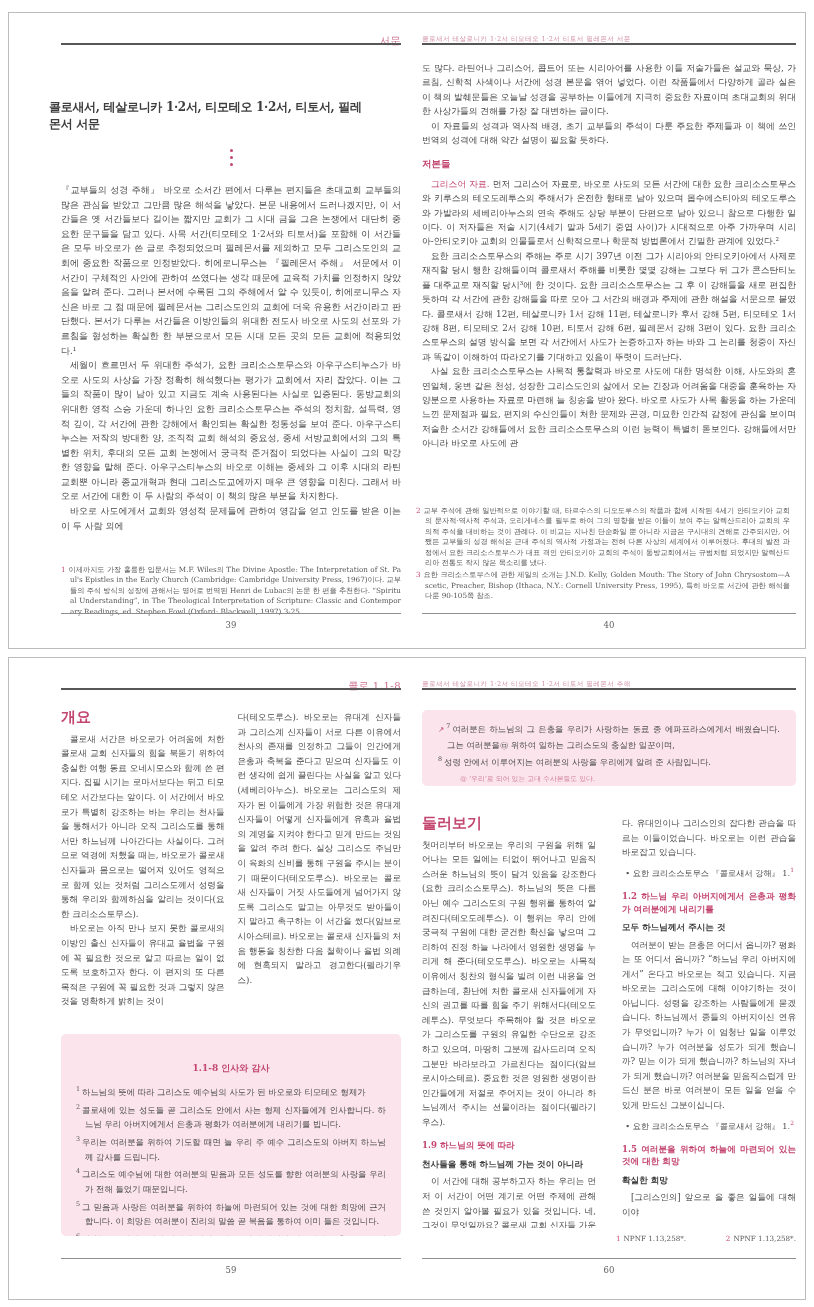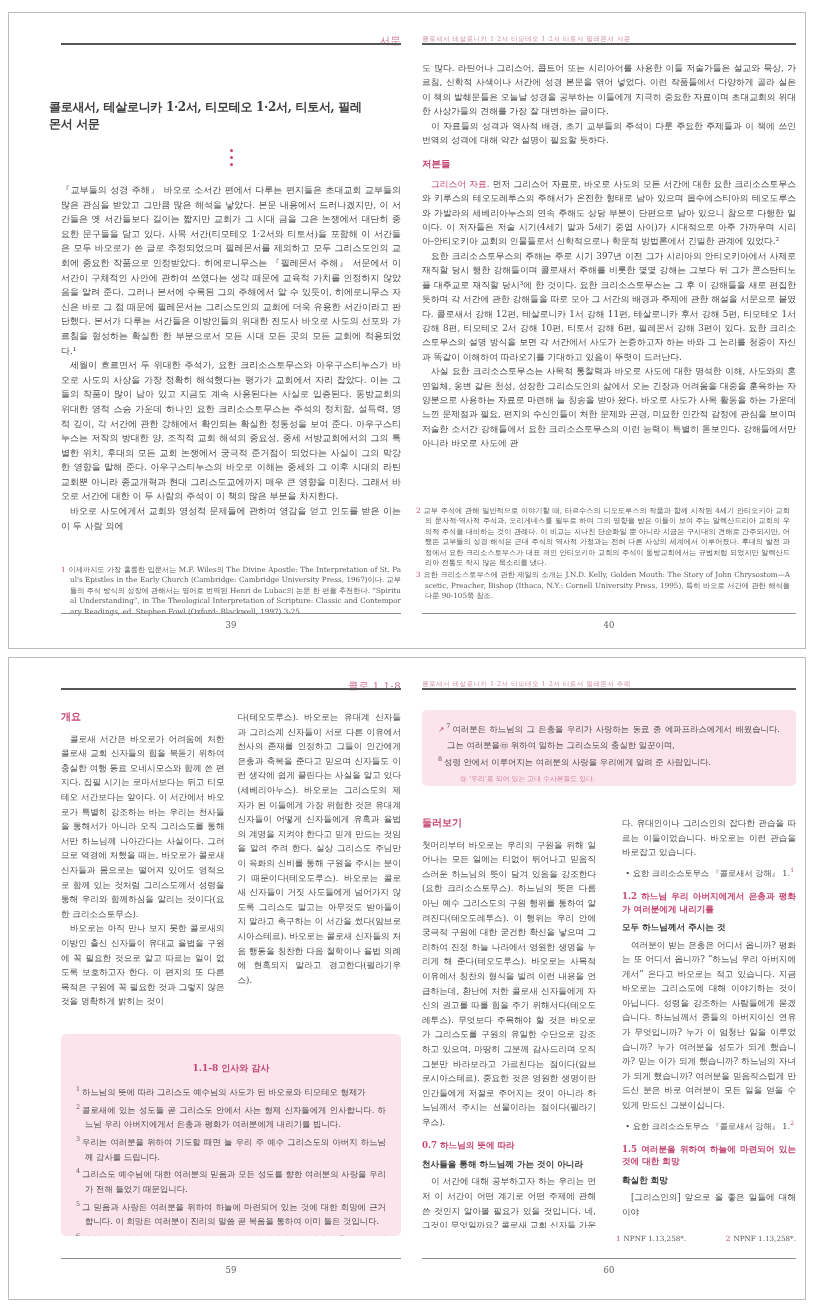--- a/index.html
+++ b/index.html
@@ -80,21 +80,21 @@
   .lead { color: #c3466f; }
 
   
   .cols { position: absolute; display: flex; overflow: hidden; }
   .col {
     flex: 1; font-size: 8.6px; line-height: 14.6px;
     text-align: justify; word-break: break-all;
   }
   .col p { margin: 0; text-indent: 9px; }
   .col p.cont { text-indent: 0; }
-  .overview-heading { color: #c3466f; font-weight: 700; font-size: 10px; margin: 0 0 7px; }
+  .overview-heading { color: #c3466f; font-weight: 700; font-size: 15px; margin: 0 0 7px; }
   .sub-heading { color: #c3466f; font-weight: 700; font-size: 8.6px; line-height: 12.4px; margin: 10px 0 5px; }
   .sub-bold { font-weight: 700; color: #3d3d3d; font-size: 8.6px; margin: 0 0 3px; }
   .citation { text-align: right; font-size: 8.2px; margin: 3px 2px 2px 0; color: #4a4a4a; }
   .citation sup { color: #c3466f; font-size: 6px; }
 
   .versebox {
     position: absolute; background: #fbe4ec; border-radius: 5px; overflow: hidden;
   }
   .p59-box { top: 376px; left: 52px; width: 340px; height: 202px; padding: 28px 15px 6px; }
   .p60-box { top: 52px; left: 14px; width: 374px; height: 76px; padding: 9px 16px 5px; }
@@ -196,21 +196,21 @@
     <div class="head-rule"></div>
     <div class="versebox p60-box">
       <div class="verse"><span class="cmark">↗</span><sup>7</sup><span>여러분은 하느님의 그 은총을 우리가 사랑하는 동료 종 에파프라스에게서 배웠습니다. 그는 여러분을㉤ 위하여 일하는 그리스도의 충실한 일꾼이며,</span></div>
       <div class="verse"><sup>8</sup><span>성령 안에서 이루어지는 여러분의 사랑을 우리에게 알려 준 사람입니다.</span></div>
       <div class="box-note">㉤ ‘우리’로 되어 있는 고대 수사본들도 있다.</div>
     </div>
     <div class="cols p60-cols">
       <div class="col">
         <div class="overview-heading">둘러보기</div>
         <p class="cont">첫머리부터 바오로는 우리의 구원을 위해 일어나는 모든 일에는 티없이 뛰어나고 믿음직스러운 하느님의 뜻이 담겨 있음을 강조한다(요한 크리소스토무스). 하느님의 뜻은 다름 아닌 예수 그리스도의 구원 행위를 통하여 알려진다(테오도레투스). 이 행위는 우리 안에 궁극적 구원에 대한 굳건한 확신을 낳으며 그리하여 진정 하늘 나라에서 영원한 생명을 누리게 해 준다(테오도루스). 바오로는 사목적 이유에서 칭찬의 형식을 빌려 이런 내용을 언급하는데, 환난에 처한 콜로새 신자들에게 자신의 권고를 따를 힘을 주기 위해서다(테오도레투스). 무엇보다 주목해야 할 것은 바오로가 그리스도를 구원의 유일한 수단으로 강조하고 있으며, 마땅히 그분께 감사드리며 오직 그분만 바라보라고 가르친다는 점이다(암브로시아스테르). 중요한 것은 영원한 생명이란 인간들에게 저절로 주어지는 것이 아니라 하느님께서 주시는 선물이라는 점이다(펠라기우스).</p>
-        <div class="sub-heading">0.7 하느님의 뜻에 따라</div>
+        <div class="sub-heading">1.9 하느님의 뜻에 따라</div>
         <div class="sub-bold">천사들을 통해 하느님께 가는 것이 아니라</div>
         <p>이 서간에 대해 공부하고자 하는 우리는 먼저 이 서간이 어떤 계기로 어떤 주제에 관해 쓴 것인지 알아볼 필요가 있을 것입니다. 네, 그것이 무엇일까요? 콜로새 교회 신자들 가운데는 천사를 통해서 하느님께 다가가려는 이가 많았습니</p>
       </div>
       <div class="col">
         <p class="cont">다. 유대인이나 그리스인의 잡다한 관습을 따르는 이들이었습니다. 바오로는 이런 관습을 바로잡고 있습니다.</p>
         <div class="citation"><span>• 요한 크리소스토무스 『콜로새서 강해』 1.</span><sup>1</sup></div>
         <div class="sub-heading">1.2 하느님 우리 아버지에게서 은총과 평화가 여러분에게 내리기를</div>
         <div class="sub-bold">모두 하느님께서 주시는 것</div>
         <p>여러분이 받는 은총은 어디서 옵니까? 평화는 또 어디서 옵니까? “하느님 우리 아버지에게서” 온다고 바오로는 적고 있습니다. 지금 바오로는 그리스도에 대해 이야기하는 것이 아닙니다. 성령을 강조하는 사람들에게 묻겠습니다. 하느님께서 종들의 아버지이신 연유가 무엇입니까? 누가 이 엄청난 일을 이루었습니까? 누가 여러분을 성도가 되게 했습니까? 믿는 이가 되게 했습니까? 하느님의 자녀가 되게 했습니까? 여러분을 믿음직스럽게 만드신 분은 바로 여러분이 모든 일을 얻을 수 있게 만드신 그분이십니다.</p>
         <div class="citation"><span>• 요한 크리소스토무스 『콜로새서 강해』 1.</span><sup>2</sup></div>

